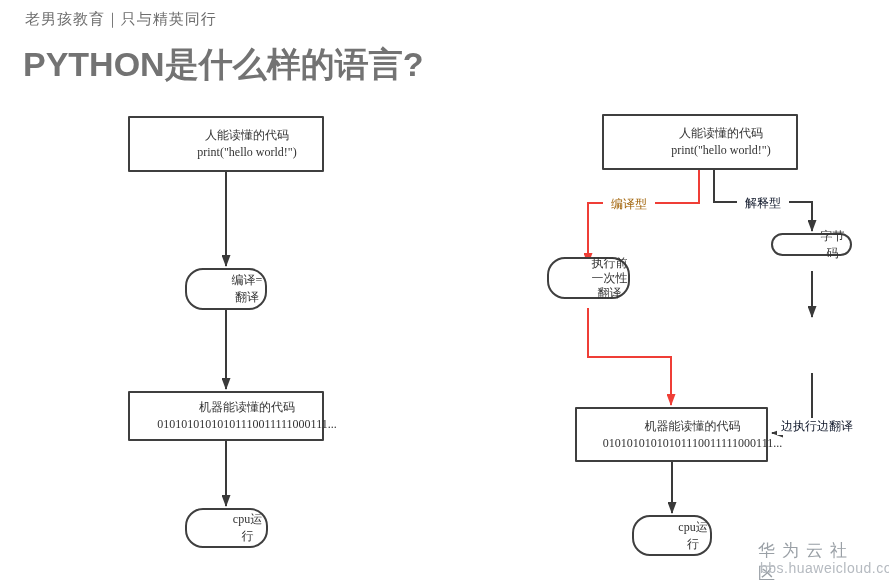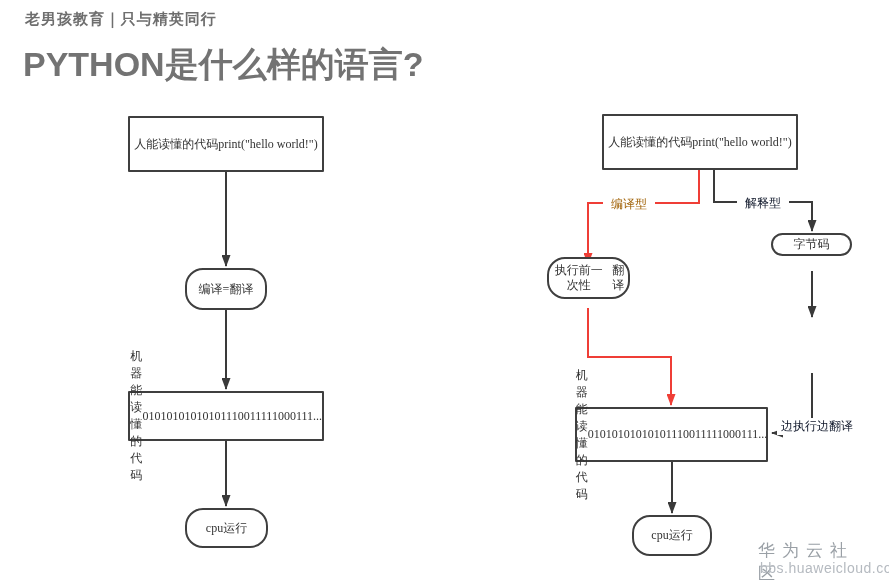--- a/index.html
+++ b/index.html
@@ -1,33 +1,34 @@
 <!DOCTYPE html>
 <html><head>
 <meta charset="utf-8">
 <style>
   html,body{margin:0;padding:0;background:#ffffff;}
   #canvas{
     position:relative;width:889px;height:584px;background:#ffffff;overflow:hidden;
     font-family:"Liberation Sans",sans-serif;
   }
   .brand{
-    position:absolute;left:25px;top:10px;font-size:15px;font-weight:bold;
+    position:absolute;left:25px;top:10px;font-size:15px;font-weight:normal;
     color:#6e6e6e;letter-spacing:1px;
   }
   .title{
     position:absolute;left:23px;top:42px;font-size:34px;font-weight:800;
     color:#737373;letter-spacing:0px;font-family:"Liberation Sans",sans-serif;
   }
   svg.wires{position:absolute;left:0;top:0;z-index:1;}
   .node{
     position:absolute;z-index:2;background:#ffffff;border:2px solid #3f3f3f;
-    color:#333;display:flex;flex-direction:row;align-items:center;justify-content:center;
+    color:#333;display:flex;flex-direction:column;align-items:center;justify-content:center;
     font-family:"Liberation Serif",serif;font-size:12px;line-height:17px;text-align:center;
     box-sizing:border-box;
+    padding-left:42px;
   }
   .rect{border-radius:1px;}
   .pill{border-radius:18px;}
   .circle{border-radius:50%;}
   .edge-label{
     position:absolute;z-index:3;background:#ffffff;color:#0f172a;
     font-family:"Liberation Serif",serif;font-size:12px;text-align:center;padding:0 2px;
   }
   .edge-label.red{color:#a16207;}
   .wm1{

